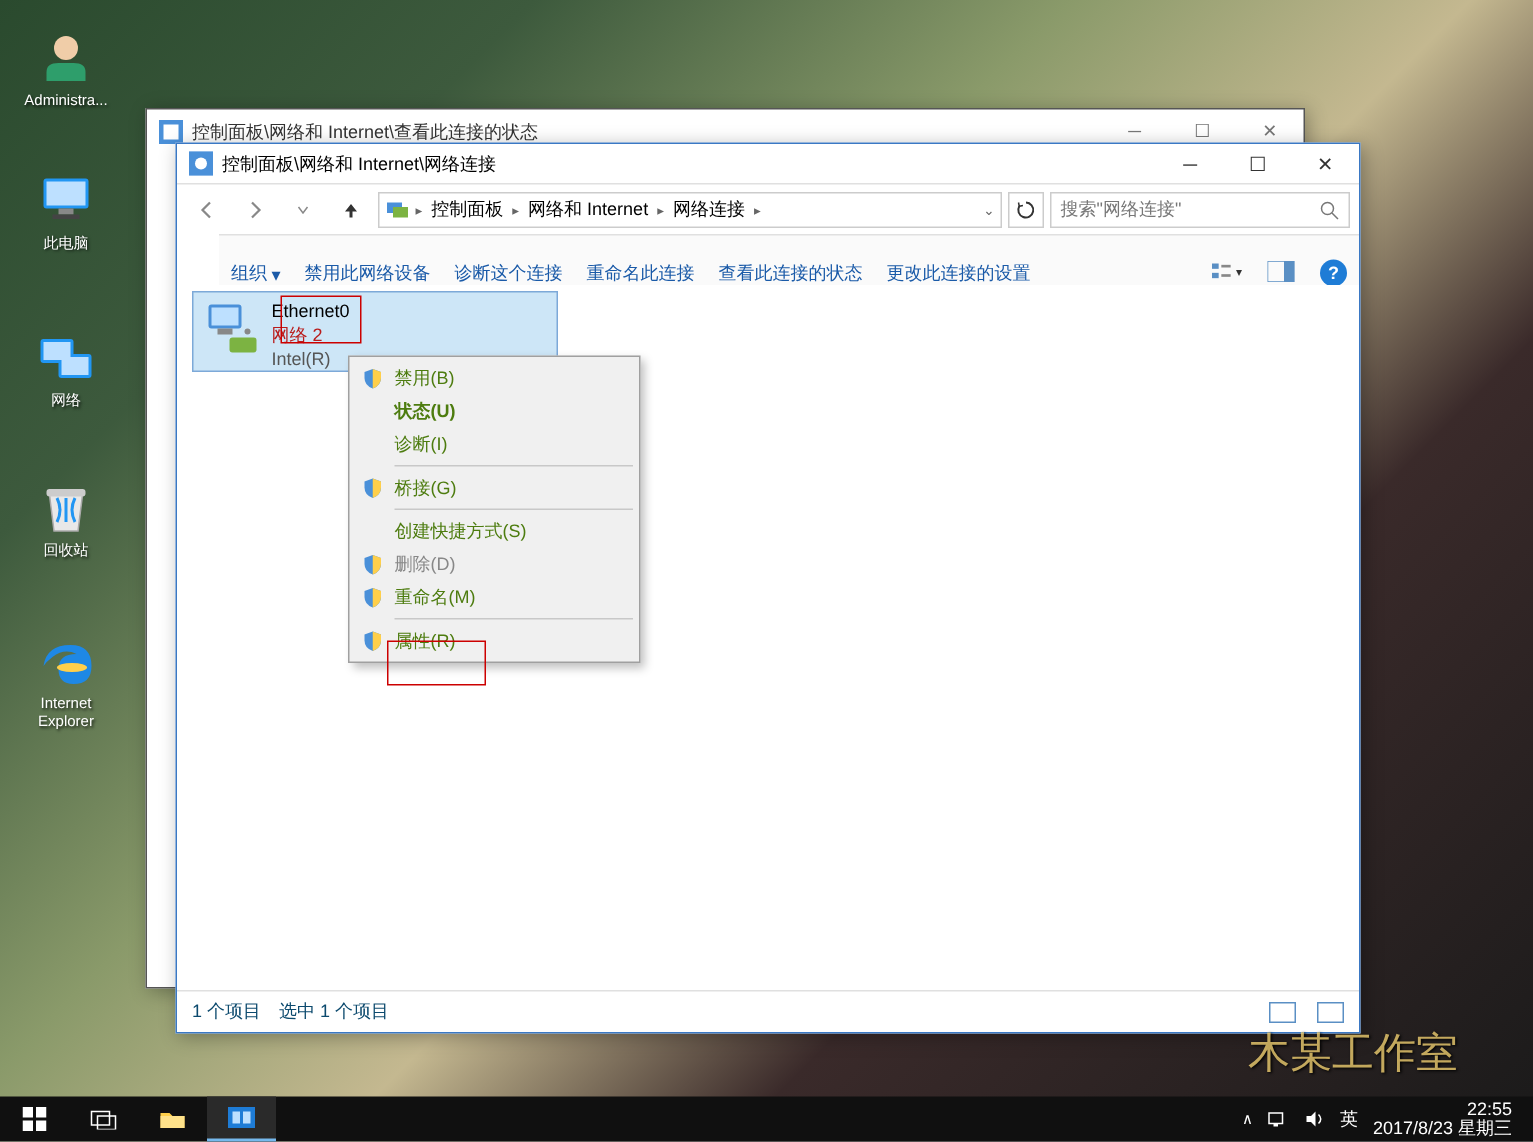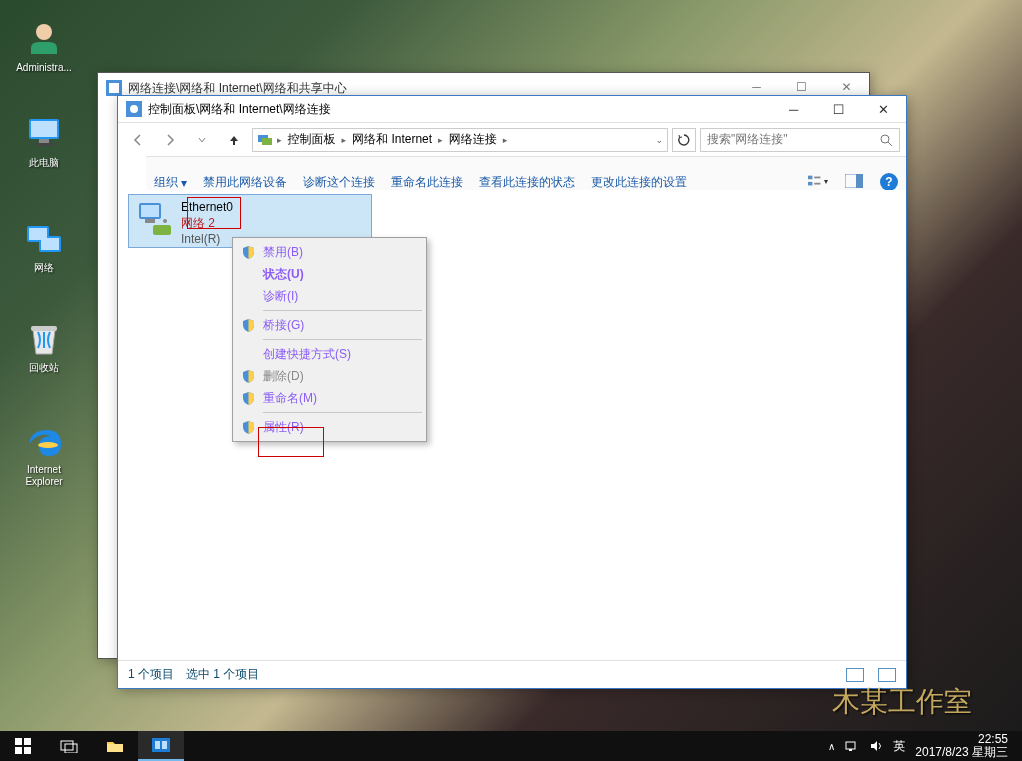--- a/index.html
+++ b/index.html
@@ -44,21 +44,21 @@
 .content { position:absolute; left:0; right:0; top:94px; bottom:30px; background:#fff; }
 .adapter { position:absolute; left:10px; top:4px; width:244px; height:54px; background:#cde6f7; border:1px solid #7da9d8; display:flex; padding:4px 6px; }
 .adapter .aicon { width:40px; height:40px; }
 .adapter .ainfo { margin-left:6px; line-height:1.35; }
 .adapter .name { color:#000; }
 .adapter .net { color:#b91c1c; }
 .adapter .dev { color:#555; }
 .redbox1 { position:absolute; border:1px solid #c00; left:58px; top:2px; width:54px; height:32px; pointer-events:none; }
 
 .ctxmenu { position:absolute; left:232px; top:237px; width:195px; background:#f0f0f0; border:1px solid #a0a0a0; box-shadow:3px 3px 6px rgba(0,0,0,.25); padding:3px 2px; }
-.ctxmenu .mi { height:22px; display:flex; align-items:center; padding:0 8px 0 28px; position:relative; color:#8b5cf6; cursor:pointer; }
+.ctxmenu .mi { height:22px; display:flex; align-items:center; padding:0 8px 0 28px; position:relative; color:#4d7c0f; cursor:pointer; }
 .ctxmenu .mi.disabled { color:#888; }
 .ctxmenu .mi .shield { position:absolute; left:6px; width:15px; height:15px; }
 .ctxmenu .msep { height:1px; background:#c8c8c8; margin:3px 2px 3px 28px; }
 .redbox2 { position:absolute; border:1px solid #c00; left:25px; bottom:-16px; width:66px; height:30px; pointer-events:none; }
 
 .statusbar { position:absolute; left:0; right:0; bottom:0; height:28px; border-top:1px solid #e0e0e0; display:flex; align-items:center; padding:0 10px; gap:12px; color:#0c4a6e; }
 .statusbar .sic { width:18px; height:14px; border:1px solid #5a8fc4; margin-left:auto; }
 
 .taskbar { position:absolute; left:0; right:0; bottom:0; height:30px; background:#101010; display:flex; align-items:center; color:#fff; }
 .taskbar .tbtn { width:46px; height:30px; display:flex; align-items:center; justify-content:center; }
@@ -126,21 +126,21 @@
   </div>
 
 <div class="window win-back">
   <div class="titlebar">
     <div class="t-icon">
       <svg viewBox="0 0 16 16">
           <rect width="16" height="16" fill="#4a90d9"></rect>
           <rect x="3" y="3" width="10" height="10" fill="#fff"></rect>
         </svg>
     </div>
-    <span>网络连接\网络和 Internet\网络和共享中心</span>
+    <span>控制面板\网络和 Internet\查看此连接的状态</span>
   </div>
   <div class="wctrls">
     <div class="wctrl">─</div>
     <div class="wctrl">☐</div>
     <div class="wctrl">✕</div>
   </div>
 </div>
 
 <div class="window win-front">
   <div class="titlebar">

